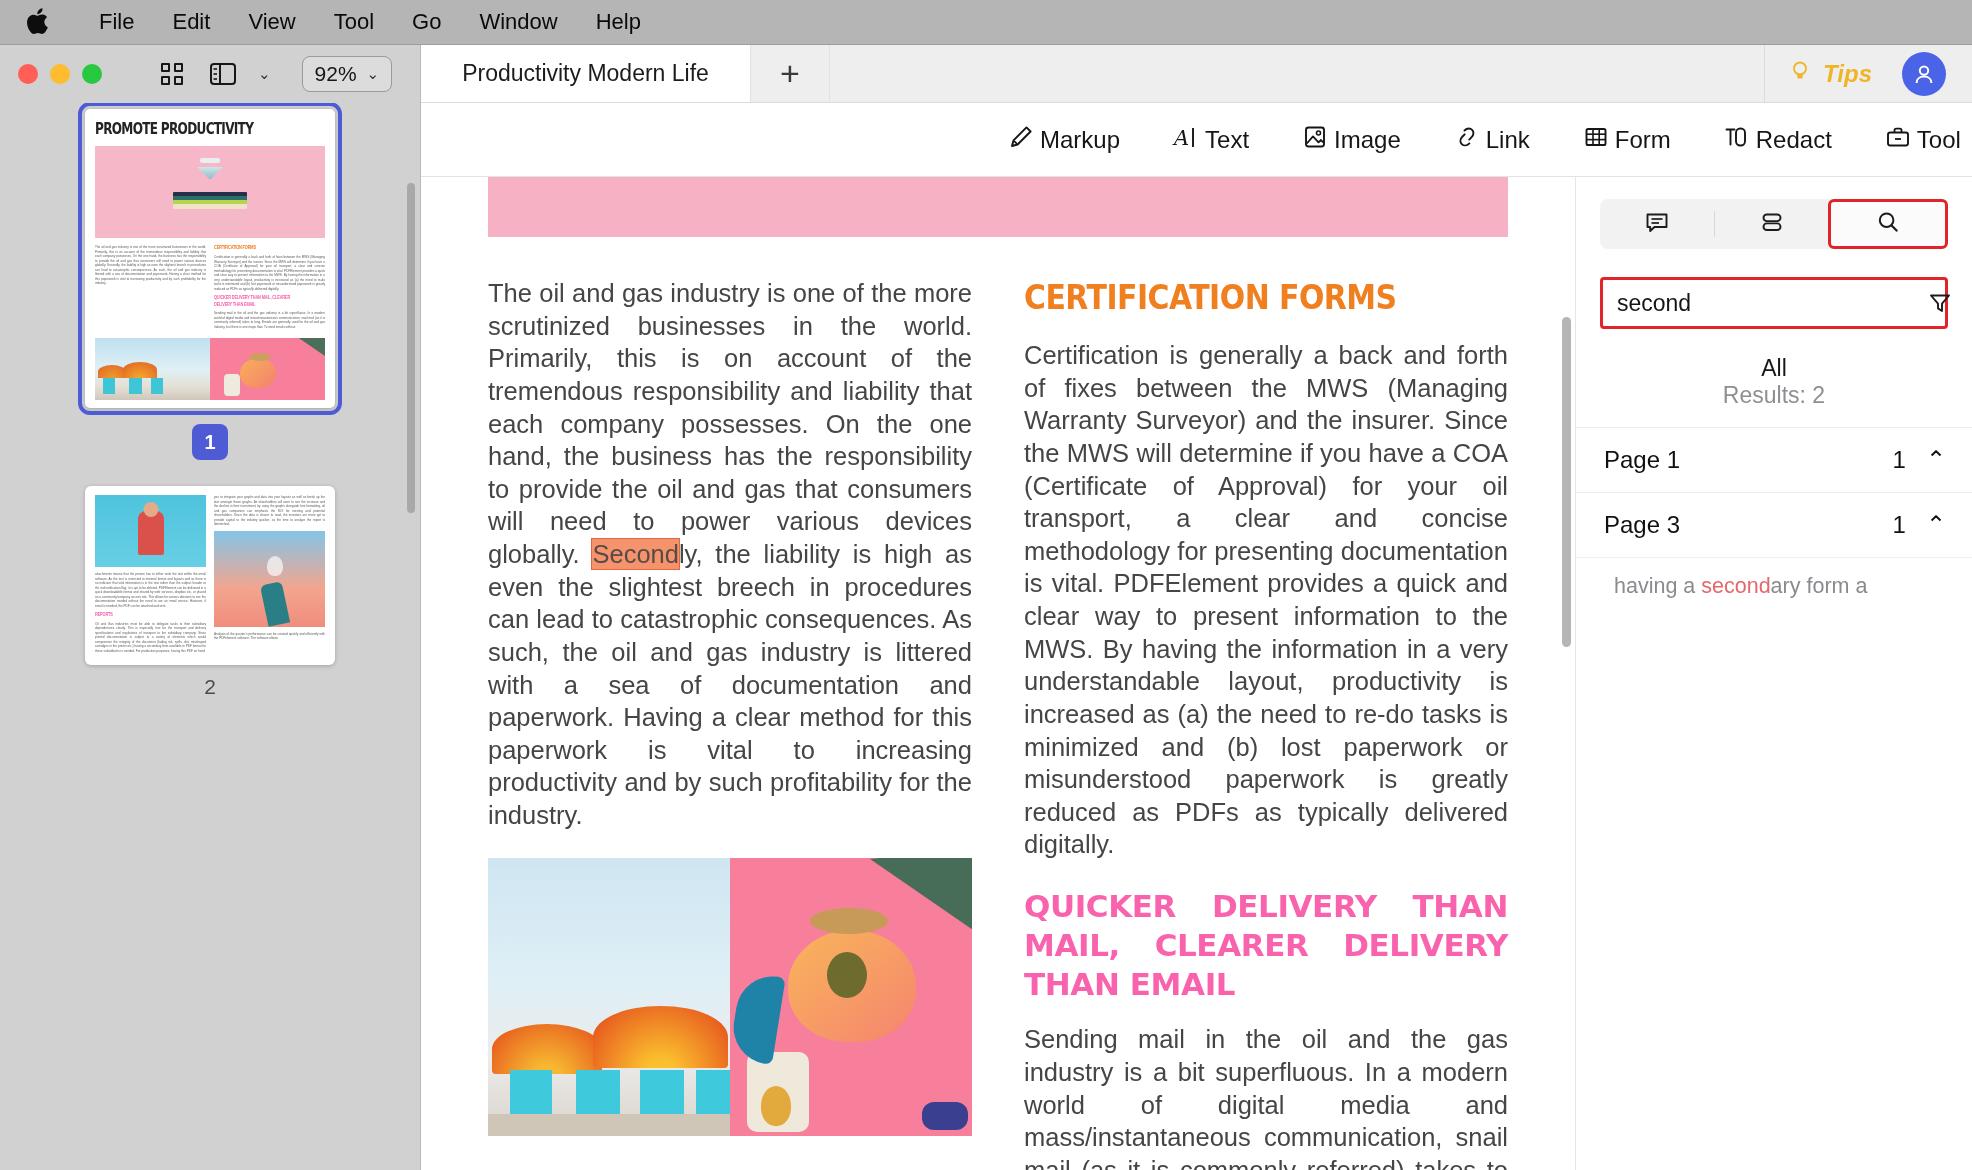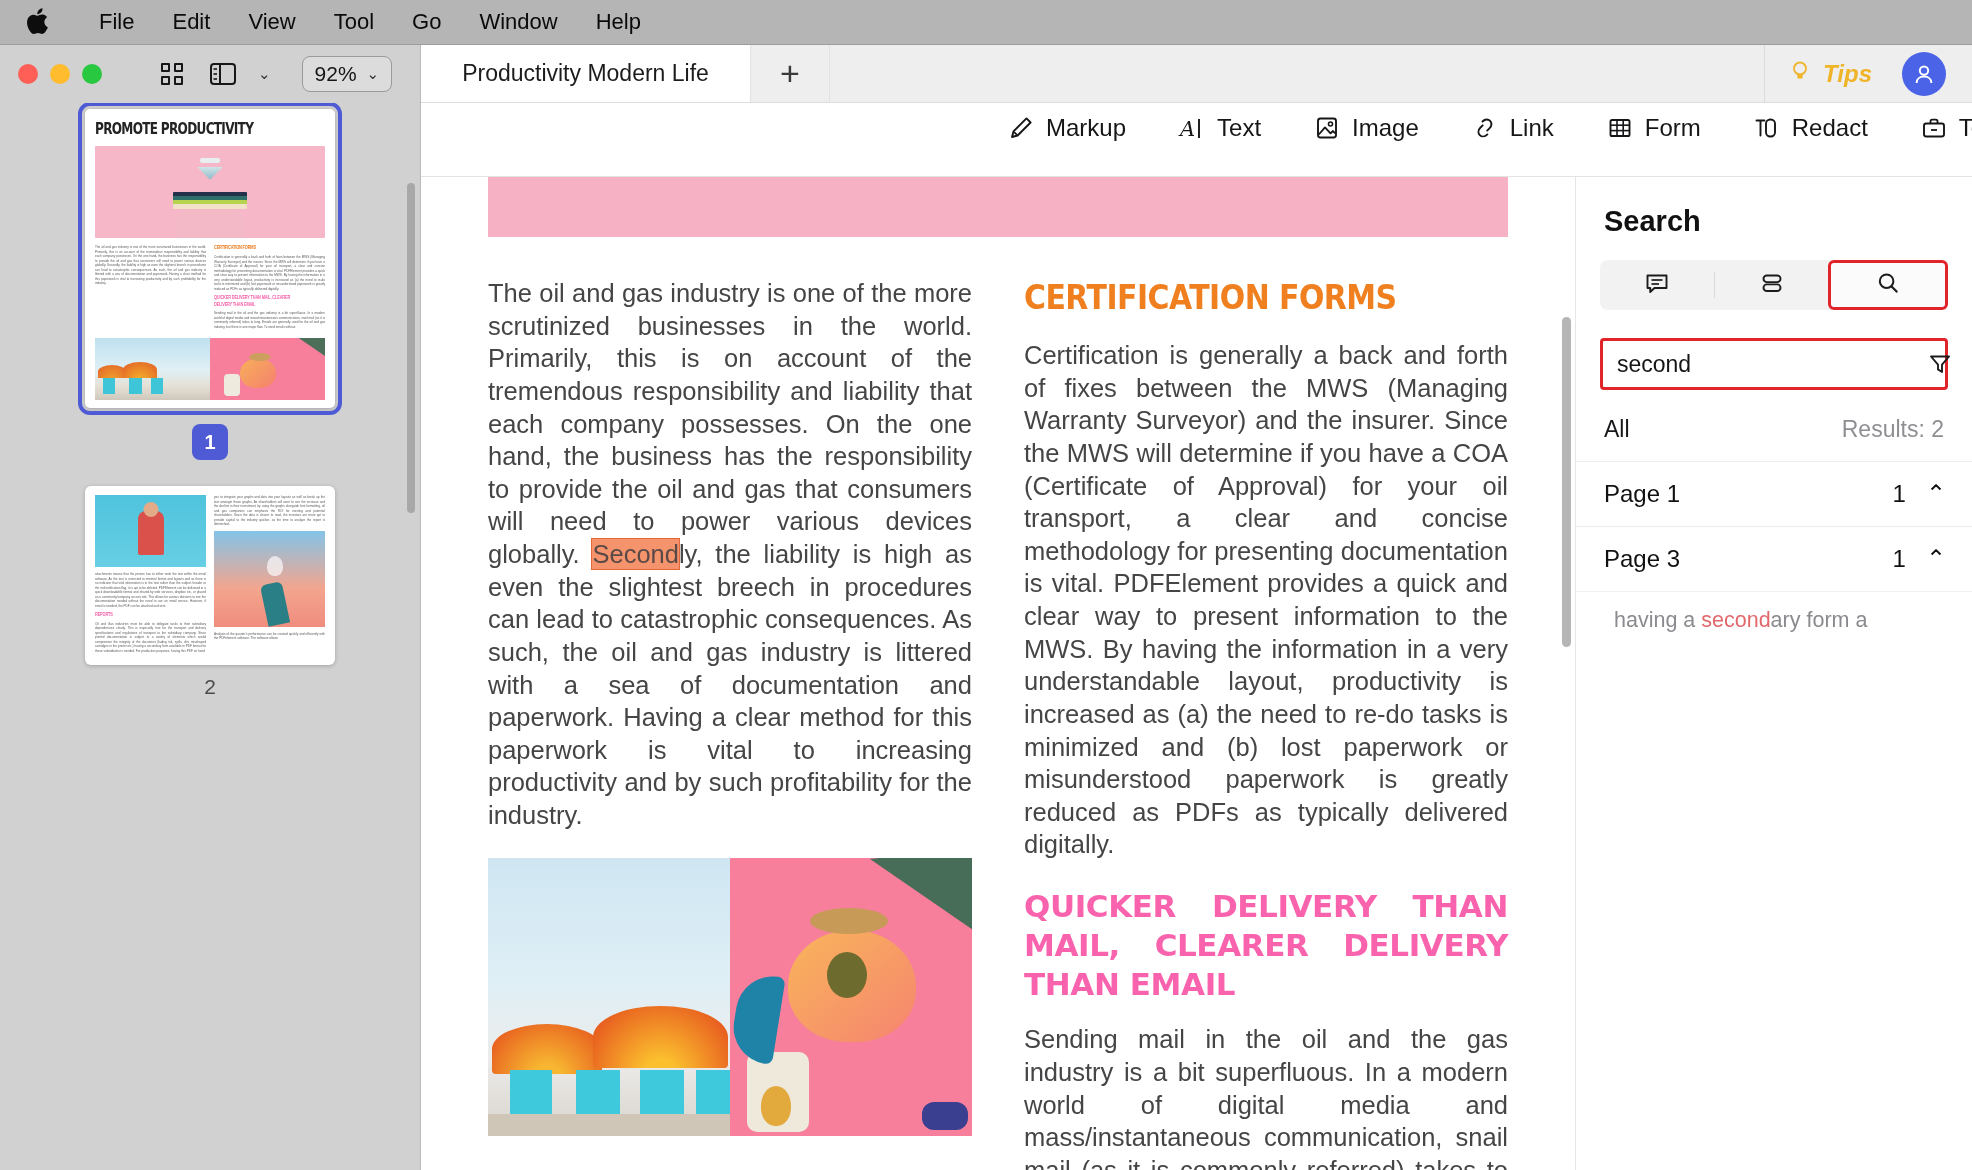--- a/index.html
+++ b/index.html
@@ -163,21 +163,21 @@
   .ribbon {
     height: 74px;
     display: flex; align-items: center;
     background: #ffffff;
     border-bottom: 1px solid #e3e3e3;
     padding: 0 20px 0 0;
     position: relative;
   }
   .ribbon-tools { display: flex; align-items: center; gap: 0; margin-left: 560px; }
   .rtool {
-    display: flex; gap: 11px;
+    display: flex; align-items: center; gap: 5px;
     padding: 0 26px; height: 52px;
     font-size: 24px; color: #161618;
     white-space: nowrap;
   }
 
   
   .content { flex: 1; display: flex; min-height: 0; }
 
   .docarea {
     flex: 1; background: #ffffff; position: relative; overflow: hidden;
@@ -273,20 +273,21 @@
     font-size: 23px; color: #151517;
     border: none; outline: none; background: transparent;
     font-family: "Liberation Sans", sans-serif;
   }
   .filter-icon { padding: 0 14px; display: flex; align-items: center; }
 
   .results-head {
     display: flex; align-items: center; justify-content: space-between;
     padding: 26px 28px 18px 28px;
     font-size: 23px;
+    flex-direction: column;
   }
   .results-head .all { color: #18181a; }
   .results-head .cnt { color: #8e8e93; }
 
   .pgrow {
     display: flex; align-items: center; justify-content: space-between;
     padding: 18px 26px 18px 28px;
     font-size: 24px; color: #111113;
     border-top: 1px solid #ececec;
   }
@@ -573,21 +574,20 @@
               <div class="head-pink">QUICKER DELIVERY THAN MAIL, CLEARER DELIVERY THAN EMAIL</div>
               <p class="doc-p">Sending mail in the oil and the gas industry is a bit superfluous. In a modern world of digital media and mass/instantaneous communication, snail mail (as it is commonly referred) takes to long. Emails are generally used for the oil and gas industry, but there is one major flaw. To send emails without</p>
             </div>
 
           </div>
         </div>
         <div class="doc-scroll-thumb"></div>
       </div>
 
       <div class="rpanel">
-        <div class="rpanel-title">Search</div>
 
         <div class="seg">
           <div class="seg-item">
             <span>
               <svg width="26" height="26" viewBox="0 0 26 26">
                 <path d="M3.5 5.5h19v12.5h-12l-4.3 4v-4H3.5z" fill="none" stroke="#1c1c1e" stroke-width="1.9" stroke-linejoin="round"></path>
                 <line x1="7.5" y1="10" x2="18.5" y2="10" stroke="#1c1c1e" stroke-width="1.7"></line>
                 <line x1="7.5" y1="14" x2="15" y2="14" stroke="#1c1c1e" stroke-width="1.7"></line>
               </svg>
             </span>

